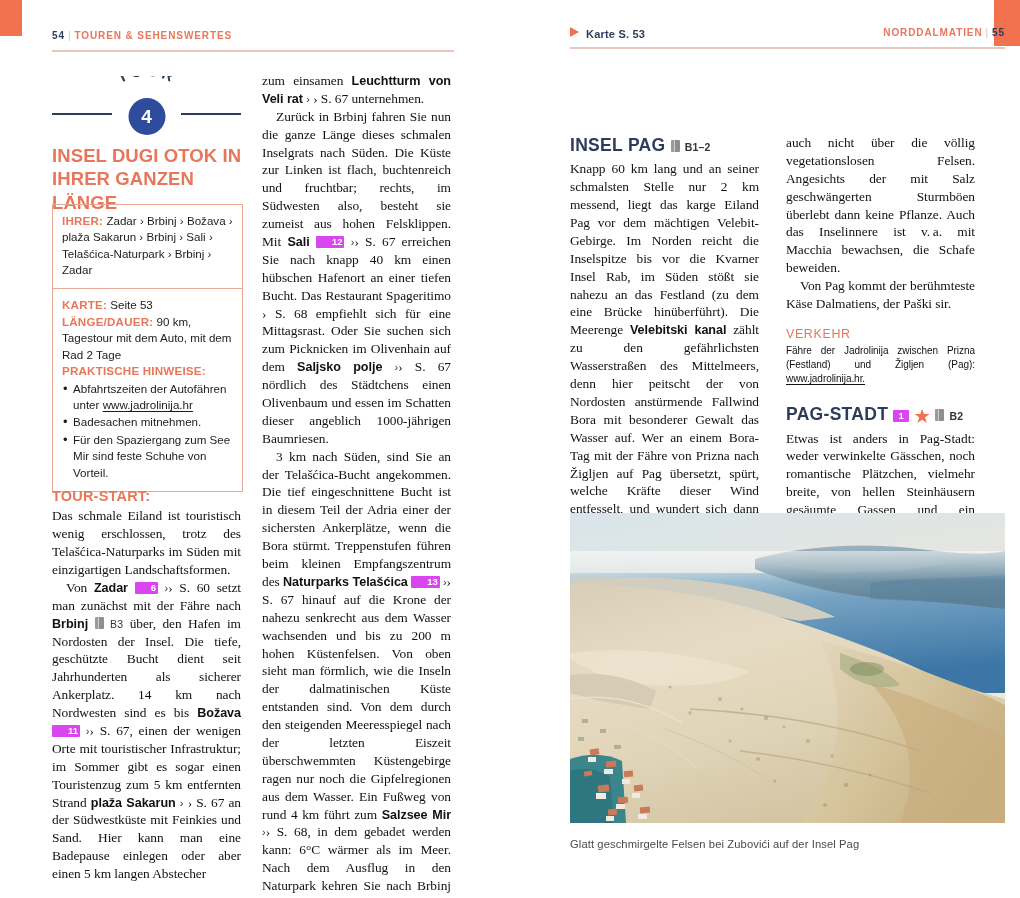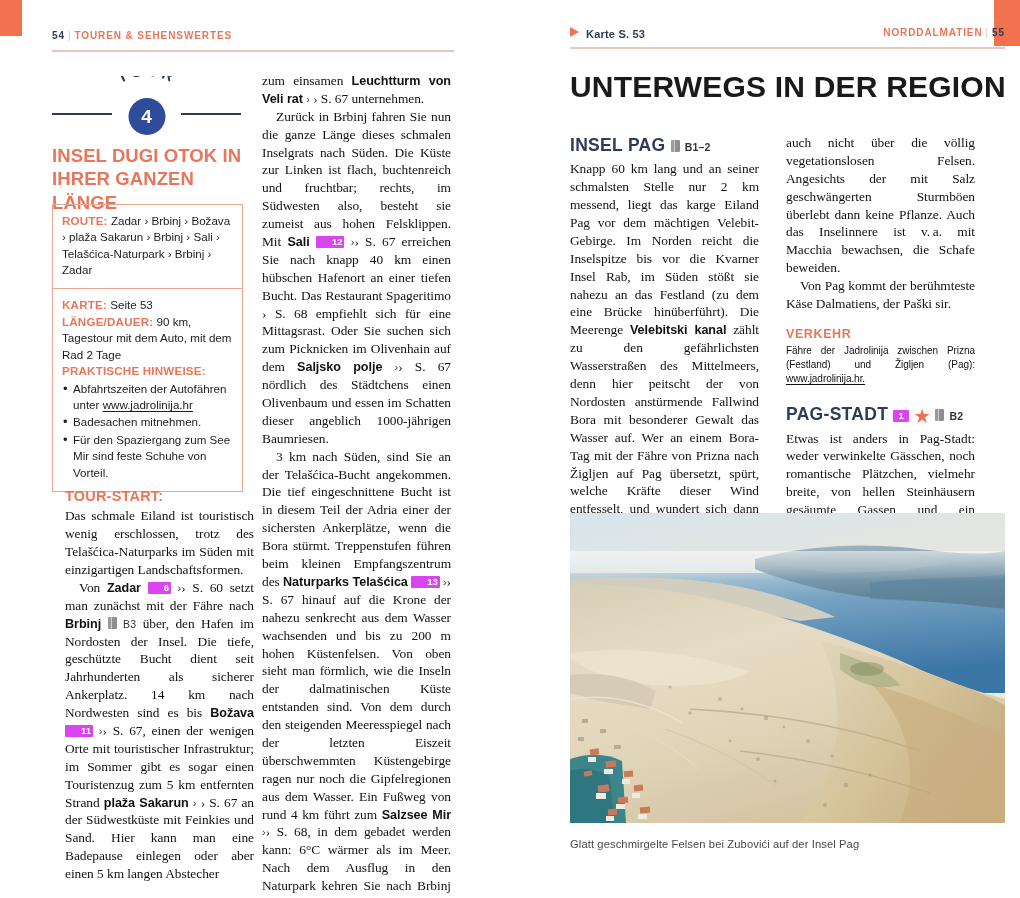--- a/index.html
+++ b/index.html
@@ -26,21 +26,21 @@
   .sect{color:#e8765a;}
   .rh-right .rh-txt{position:absolute;right:0;top:0;}
   .mapref{position:absolute;left:0;top:0;color:#2d3c5a;font-size:11px;font-weight:bold;letter-spacing:.2px;}
   .tri{display:inline-block;width:0;height:0;border-left:9px solid #f2714e;
        border-top:5px solid transparent;border-bottom:5px solid transparent;
        margin-right:7px;vertical-align:1px;border-radius:1px;}
 
   
   .col{position:absolute;width:189px;font-size:13.4px;line-height:1.335;
        text-align:justify;color:#111;letter-spacing:-.05px;hyphens:manual;}
-  .c1{left:65px;}
+  .c1{left:52px;}
   .c2{left:262px;}
   .c3{left:570px;}
   .c4{left:786px;}
   .col p{margin:0;}
   .col p.ind{text-indent:14px;}
 
   
   .tour-head{position:absolute;left:52px;top:80px;width:189px;height:60px;}
   .tour-rule{position:absolute;top:33px;height:2px;background:#2d3c5a;}
   .tour-rule.l{left:0;width:60px;}
@@ -70,21 +70,21 @@
   .u{text-decoration:underline;text-underline-offset:2px;text-align:center;}
 
   
   .tstart{font-family:"Liberation Sans", sans-serif;font-weight:bold;color:#e8765a;
     font-size:14.5px;letter-spacing:.2px;margin-bottom:1px;}
   .bigtitle{position:absolute;left:570px;top:70px;
     font-family:"Liberation Sans", sans-serif;font-weight:bold;color:#1a1a1a;
     font-size:30px;letter-spacing:.2px;}
   .h2{font-family:"Liberation Sans", sans-serif;font-weight:bold;color:#2d3c5a;
     font-size:17.5px;letter-spacing:.3px;margin-bottom:3px;white-space:nowrap;}
-  .h3{font-family:"Liberation Sans", sans-serif;font-weight:bold;color:#e8765a;
+  .h3{font-family:"Liberation Sans", sans-serif;font-weight:normal;color:#e8765a;
     font-size:12.5px;letter-spacing:.6px;margin:13px 0 1px;}
   .san{font-family:"Liberation Sans", sans-serif;font-weight:bold;font-size:12.6px;}
   .sans-body{font-family:"Liberation Sans", sans-serif;font-size:10px;
     line-height:1.42;text-align:justify;}
   .arw{color:#333;font-family:"Liberation Sans", sans-serif;font-size:11px;}
   .it{}
 
   
   .numbadge{display:inline-block;background:#d946ef;color:#fff;
     font-family:"Liberation Sans", sans-serif;font-weight:bold;font-size:9.5px;
@@ -139,21 +139,21 @@
     <div class="tour-circle">4</div>
   </div>
 
   <div class="tour-title">
     <span>INSEL DUGI OTOK IN</span><br>
     <span>IHRER GANZEN LÄNGE</span>
   </div>
 
   <div class="infobox">
     <div class="ib-sec">
-      <span class="ib-k">ROUTE:</span>
+      <span class="ib-k">IHRER:</span>
       <span>Zadar › Brbinj › Božava › plaža Sakarun › Brbinj › Sali › Telašćica-Naturpark › Brbinj › Zadar</span>
     </div>
     <div class="ib-div"></div>
     <div class="ib-sec">
       <div>
         <span class="ib-k">KARTE:</span>
         <span>Seite 53</span>
       </div>
       <div>
         <span class="ib-k">LÄNGE/DAUER:</span>
@@ -173,21 +173,20 @@
     <p>Das schmale Eiland ist touristisch wenig erschlossen, trotz des Telašćica-Naturparks im Süden mit einzigartigen Landschaftsformen.</p>
     <p class="ind"><span>Von </span><span class="san">Zadar</span> <span class="numbadge">6</span> <span class="arw">›</span><span>› S. 60 setzt man zunächst mit der Fähre nach </span><span class="san">Brbinj</span> <span class="bookicon"></span> <span class="gridref">B3</span> <span>über, den Hafen im Nordosten der Insel. Die tiefe, geschützte Bucht dient seit Jahrhunderten als sicherer Ankerplatz. 14 km nach Nordwesten sind es bis </span><span class="san">Božava</span> <span class="numbadge">11</span> <span class="arw">›</span><span>› S. 67, einen der wenigen Orte mit touristischer Infrastruktur; im Sommer gibt es sogar einen Touristenzug zum 5 km entfernten Strand </span><span class="san">plaža Sakarun</span> <span class="arw">›</span> <span>› S. 67 an der Südwestküste mit Feinkies und Sand. Hier kann man eine Badepause einlegen oder aber einen 5 km langen Abstecher</span></p>
   </div>
 
   <div class="col c2" style="top:72px;">
     <p><span>zum einsamen </span><span class="san">Leuchtturm von Veli rat</span> <span class="arw">›</span> <span>› S. 67 unternehmen.</span></p>
     <p class="ind"><span>Zurück in Brbinj fahren Sie nun die ganze Länge dieses schmalen Inselgrats nach Süden. Die Küste zur Linken ist flach, buchtenreich und fruchtbar; rechts, im Südwesten also, besteht sie zumeist aus hohen Felsklippen. Mit </span><span class="san">Sali</span> <span class="numbadge">12</span> <span class="arw">›</span><span>› S. 67 erreichen Sie nach knapp 40 km einen hübschen Hafenort an einer tiefen Bucht. Das Restaurant Spageritimo › S. 68 empfiehlt sich für eine Mittagsrast. Oder Sie suchen sich zum Picknicken im Olivenhain auf dem </span><span class="san">Saljsko polje</span> <span class="arw">›</span><span>› S. 67 nördlich des Städtchens einen Olivenbaum und essen im Schatten dieser angeblich 1000-jährigen Baumriesen.</span></p>
     <p class="ind"><span>3 km nach Süden, sind Sie an der Telašćica-Bucht angekommen. Die tief eingeschnittene Bucht ist in diesem Teil der Adria einer der sichersten Ankerplätze, wenn die Bora stürmt. Treppenstufen führen beim kleinen Empfangszentrum des </span><span class="san">Naturparks Telašćica</span> <span class="numbadge">13</span> <span class="arw">›</span><span>› S. 67 hinauf auf die Krone der nahezu senkrecht aus dem Wasser wachsenden und bis zu 200 m hohen Küstenfelsen. Von oben sieht man förmlich, wie die Inseln der dalmatinischen Küste entstanden sind. Von dem durch den steigenden Meeresspiegel nach der letzten Eiszeit überschwemmten Küstengebirge ragen nur noch die Gipfelregionen aus dem Wasser. Ein Fußweg von rund 4 km führt zum </span><span class="san">Salzsee Mir</span> <span class="arw">›</span><span>› S. 68, in dem gebadet werden kann: 6°C wärmer als im Meer. Nach dem Ausflug in den Naturpark kehren Sie nach Brbinj zurück und setzen nach Zadar über.</span></p>
   </div>
 
-  <div class="bigtitle">UNTERWEGS IN DER REGION</div>
 
   <div class="col c3" style="top:134px;">
     <div class="h2">
       <span>INSEL PAG</span>
       <span class="bookicon"></span>
       <span class="gridref">B1–2</span>
     </div>
     <p><span>Knapp 60 km lang und an seiner schmalsten Stelle nur 2 km messend, liegt das karge Eiland Pag vor dem mächtigen Velebit-Gebirge. Im Norden reicht die Inselspitze bis vor die Kvarner Insel Rab, im Süden stößt sie nahezu an das Festland (zu dem eine Brücke hinüberführt). Die Meerenge </span><span class="san">Velebitski kanal</span> <span>zählt zu den gefährlichsten Wasserstraßen des Mittelmeers, denn hier peitscht der von Nordosten anstürmende Fallwind Bora mit besonderer Gewalt das Wasser auf. Wer an einem Bora-Tag mit der Fähre von Prizna nach Žigljen auf Pag übersetzt, spürt, welche Kräfte dieser Wind entfesselt, und wundert sich dann auch nicht über die völlig vegetationslosen Felsen. Angesichts der mit Salz geschwängerten Sturmböen überlebt hier keine Pflanze. Auch das Inselinnere ist v. a. mit Macchia bewachsen, die Schafe beweiden.</span></p>
   </div>
 

